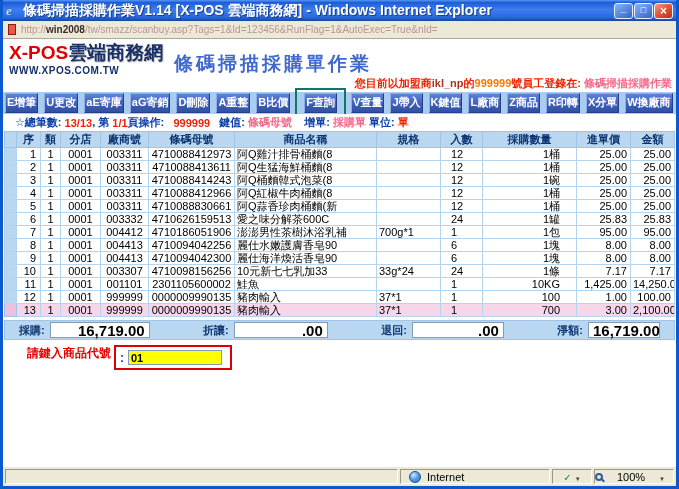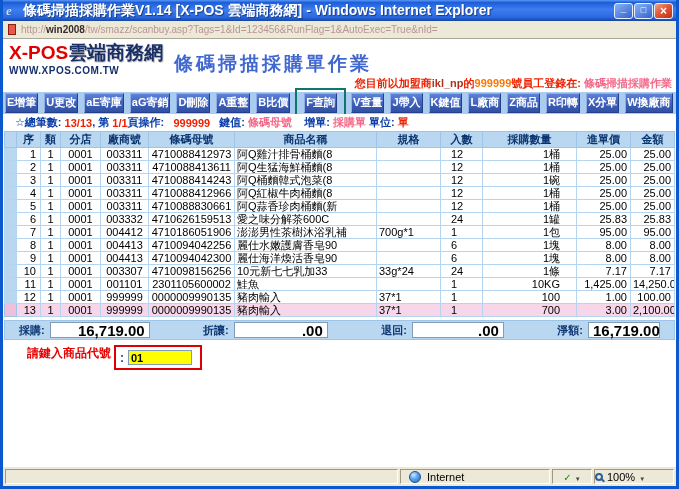--- a/index.html
+++ b/index.html
@@ -90,37 +90,37 @@
   .sum-group:nth-child(1) .sum-box{width:100px;}
   .sum-group:nth-child(2) .sum-box{width:94px;}
   .sum-group:nth-child(3) .sum-box{width:92px;}
   .sum-group:nth-child(4) .sum-box{width:72px;}
   
   .prompt-row{margin:5px 0 0 24px;display:flex;}
   .prompt-label{color:#e60000;font-size:12px;font-weight:bold;white-space:nowrap;}
   .prompt-box{border:2px solid #dd0000;display:flex;align-items:center;gap:4px;
     padding:3px 8px 3px 4px;margin-left:3px;}
   .prompt-colon{color:#0b3ea8;font-size:12px;font-weight:bold;}
-  .code-input{width:64px;height:15px;background:#ffff00;border:1px solid #7f9db9;
+  .code-input{width:94px;height:15px;background:#ffff00;border:1px solid #7f9db9;
     font-size:11px;font-weight:bold;color:#000;padding:0 2px;
     font-family:"Liberation Sans","DejaVu Sans",sans-serif;}
   .filler{flex:1;}
   
   .statusbar{flex:0 0 20px;background:#ece9d8;border-top:1px solid #fff;
     display:flex;gap:2px;padding:2px 2px;}
   .sb-panel{border:1px solid;border-color:#9d9884 #fff #fff #9d9884;
     display:flex;align-items:center;font-size:11px;color:#000;}
   .sb-left{flex:1;}
   .sb-zone{width:150px;gap:6px;padding-left:8px;}
   .globe-icon{width:12px;height:12px;border-radius:50%;border:1px solid #1a4f90;
     background:radial-gradient(circle at 35% 30%,#cfe9ff 0%,#5aa0e8 45%,#2a6fc0 100%);}
   .sb-filter{width:40px;justify-content:center;gap:3px;}
   .check-icon::before{content:"✓";color:#1c8a1c;font-size:10px;font-weight:bold;}
   .dd-arrow::before{content:"▼";font-size:6px;color:#444;}
-  .sb-zoom{width:80px;justify-content:flex-start;gap:4px;padding-right:8px;}
+  .sb-zoom{width:80px;justify-content:space-between;gap:4px;padding-right:8px;}
   .mag-icon{position:relative;width:8px;height:8px;border:2px solid #2c5f9e;border-radius:50%;}
   .mag-icon::after{content:"";position:absolute;width:5px;height:2px;background:#2c5f9e;
     transform:rotate(45deg);right:-4px;bottom:-2px;}
   .zoom-val{font-size:11px;}
 </style>
 </head>
 <body>
 
 <div class="window">
 

